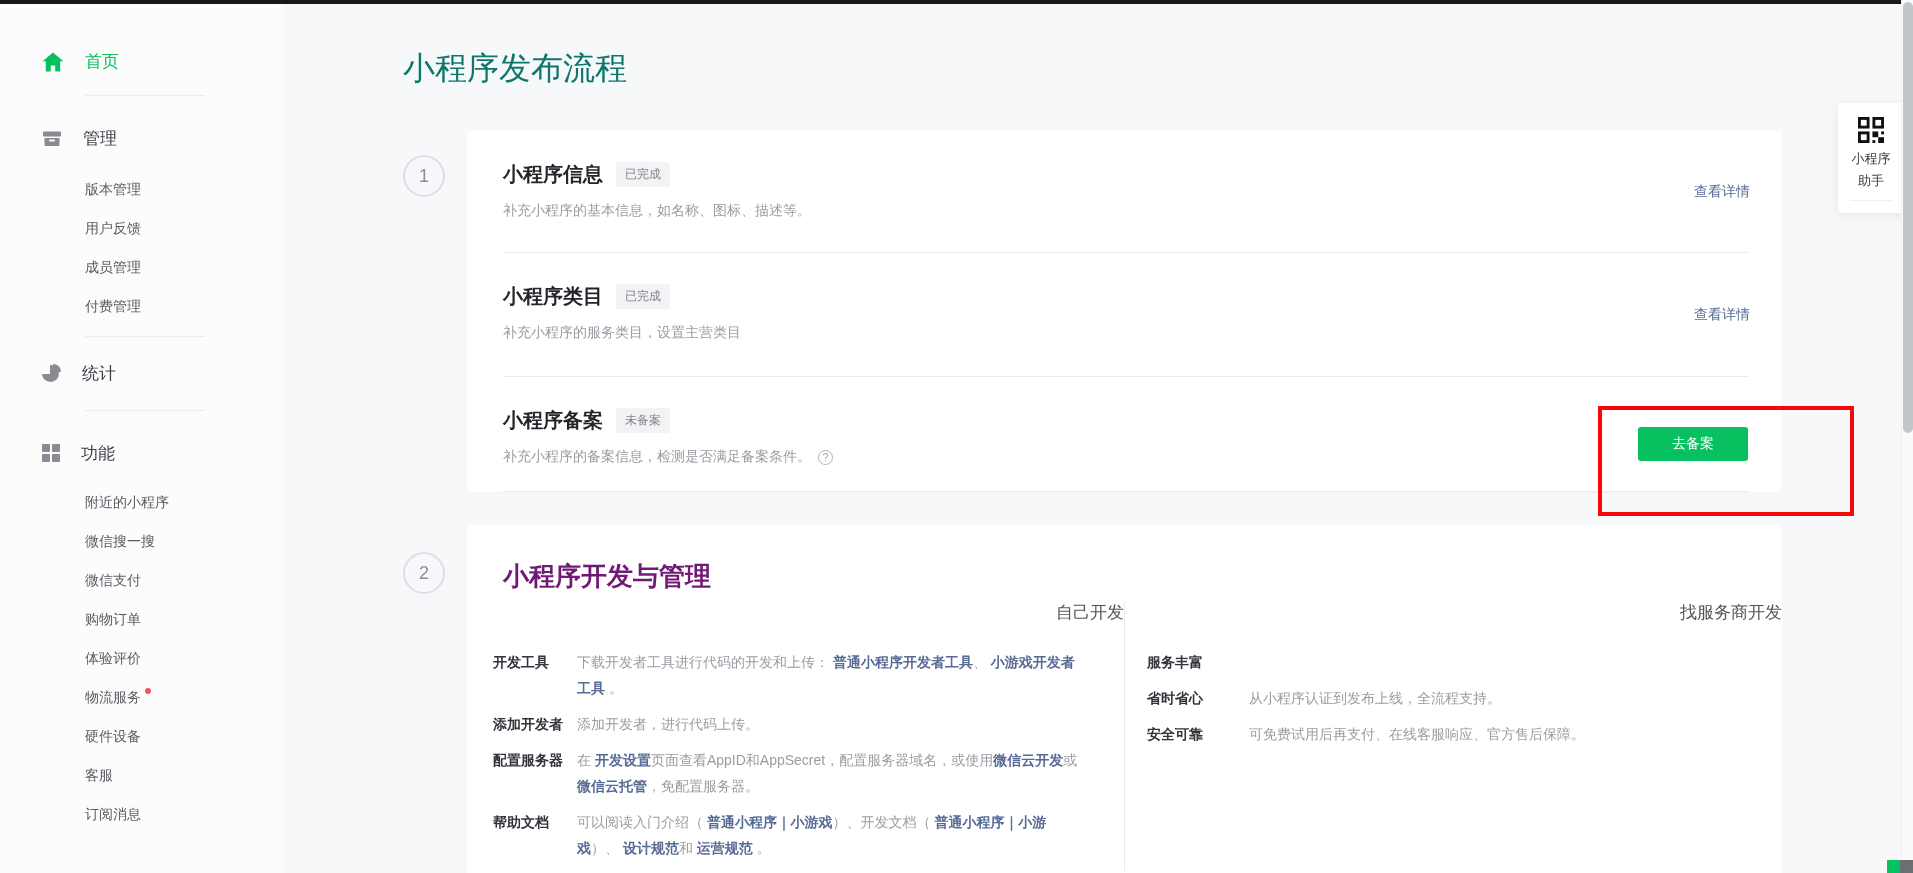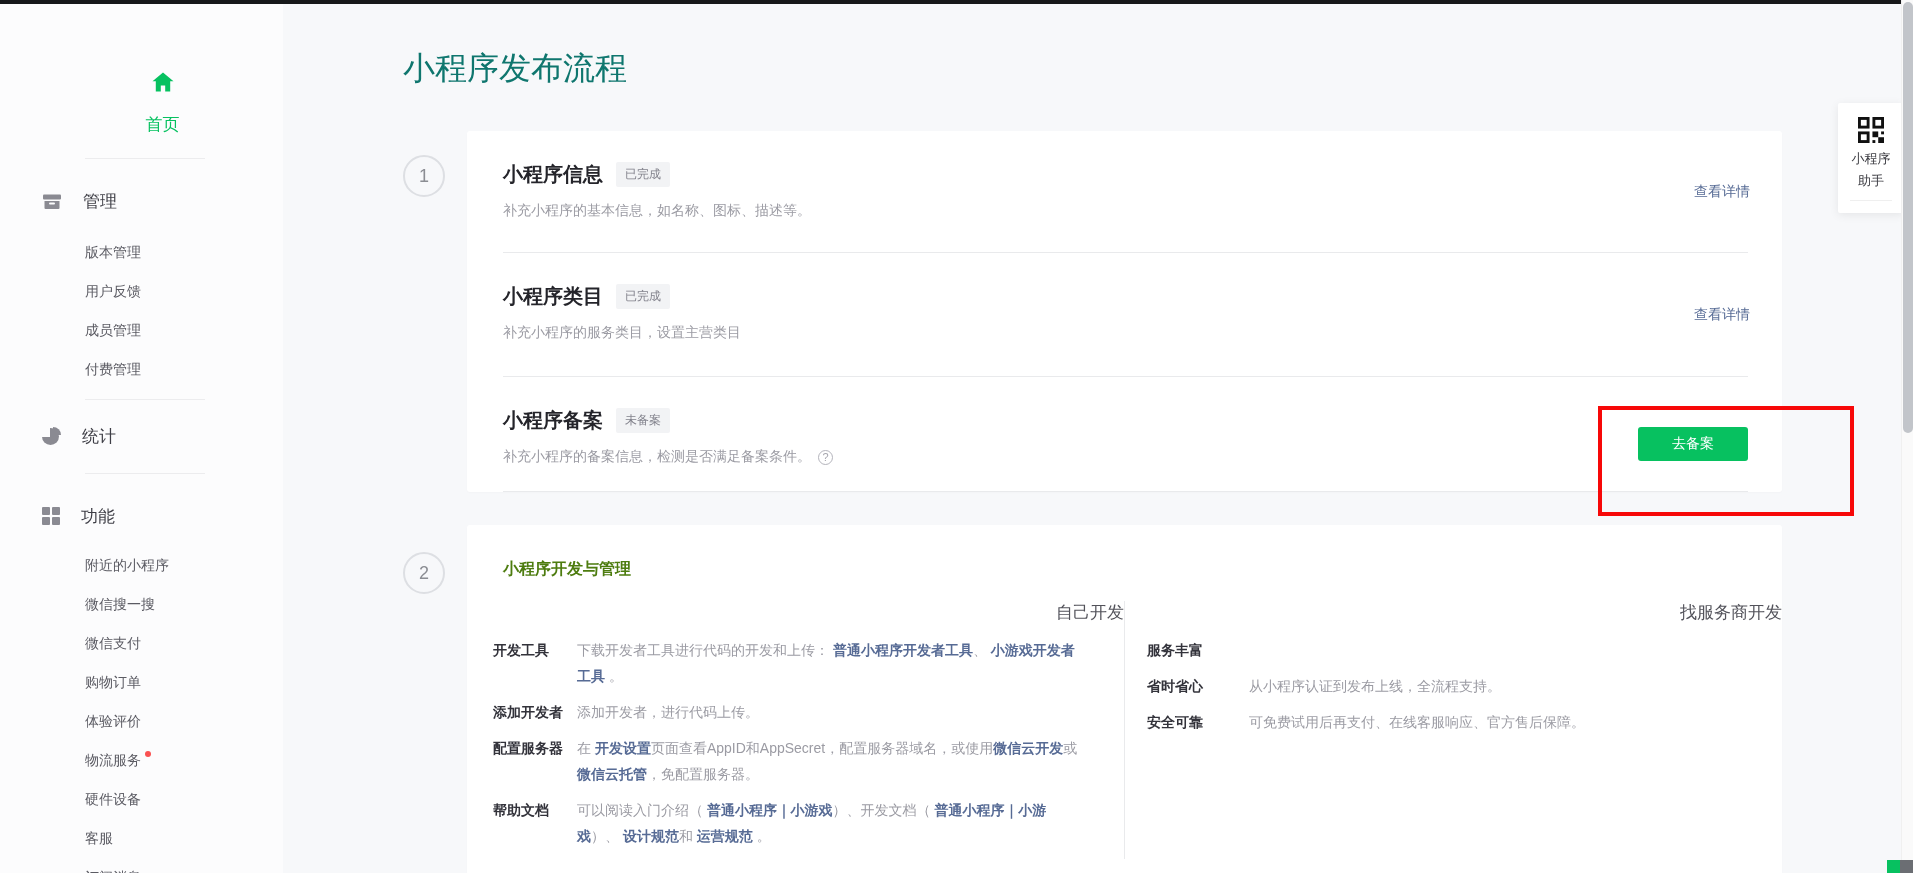--- a/index.html
+++ b/index.html
@@ -6,21 +6,21 @@
   html,body { width:1913px; height:873px; overflow:hidden;
     font-family:"Liberation Sans","DejaVu Sans",sans-serif;
     background:#f7f8fa; position:relative; }
   a { text-decoration:none; }
 
   
   .topbar { position:absolute; left:0; top:0; width:1901px; height:4px; background:#17181a; z-index:40; }
 
   
   .sidebar { position:absolute; left:0; top:4px; width:283px; height:869px; background:#fcfcfd; }
-  .side-home { margin:68px 0 0 42px; display:flex; align-items:center; gap:21px; cursor:pointer;flex-direction:column; }
+  .side-home { margin:46px 0 0 42px; display:flex; align-items:center; gap:21px; cursor:pointer; }
   .side-home .lbl { font-size:17px; color:#07c160; }
   .side-div { height:1px; background:#ececee; width:120px; margin-left:85px; }
   .d1 { margin-top:22px; } .d2 { margin-top:10px; } .d3 { margin-top:25px; }
   .side-group { margin:30px 0 0 42px; display:flex; align-items:center; gap:21px; cursor:pointer; height:24px; }
   .g-stats { margin-top:24px; } .g-func { }
   .side-group .lbl { font-size:17px; color:#3e3e46; }
   .side-ul { list-style:none; margin-top:19px; }
   .side-ul.first { margin-top:20px; } .side-ul.second { margin-top:18px; }
   .side-ul li { height:39px; line-height:39px; padding-left:85px; font-size:14px; color:#5b5b63; cursor:pointer; position:relative; }
   .dot { display:inline-block; width:6px; height:6px; border-radius:50%; background:#fa5151; vertical-align:top; margin:10px 0 0 4px; }
@@ -54,26 +54,26 @@
   .badge { background:#f2f3f5; color:#82828c; font-size:12px; padding:4px 9px; border-radius:2px; margin-left:13px; }
   .desc { margin-top:14px; font-size:14px; color:#9b9ba3; display:flex; align-items:center; }
   .help { display:inline-flex; width:15px; height:15px; border:1px solid #b4b4bc; border-radius:50%; color:#a5a5ad;
      font-size:11px; align-items:center; justify-content:center; margin-left:7px; cursor:pointer; }
   .see-link { align-self:center; font-size:14px; color:#576b95; cursor:pointer; }
   .go-btn { position:absolute; left:1171px; top:296px; width:110px; height:34px; background:#07c160; color:#fff;
      font-size:14px; border:none; border-radius:3px; cursor:pointer; }
 
   .red-rect { position:absolute; left:1598px; top:406px; width:256px; height:110px; border:4px solid #f70808; z-index:50; }
 
-  .card2 h2 { font-size:16px; font-weight:700; color:#4d7c0f; margin-left:36px; height:28px; }
+  .card2 h2 { font-size:26px; font-weight:700; color:#701a75; margin-left:36px; height:28px; }
   .columns { display:flex; margin-top:14px; }
   .col { flex:1; }
   .col + .col { border-left:1px solid #e9eaec; }
   .col h3 { text-align:right; font-size:17px; font-weight:400; color:#52525a; height:28px; }
-  .rows { margin-top:8px; }
+  .rows { margin-top:20px; }
   .dev-row { display:flex; margin-bottom:10px; line-height:26px; font-size:14px; }
   .col-self .dev-row { padding-left:26px; padding-right:44px; }
   .col-vendor .dev-row { padding-left:22px; padding-right:30px; }
   .dev-label { flex:0 0 84px; color:#33333b; font-weight:700; }
   .col-vendor .dev-label { flex:0 0 102px; }
   .dev-desc { flex:1; color:#9b9ba3; }
   .ilink { color:#576b95; font-weight:700; cursor:pointer; }
 
   
   .assistant { position:absolute; left:1838px; top:103px; width:66px; background:#fff; border-radius:2px;

